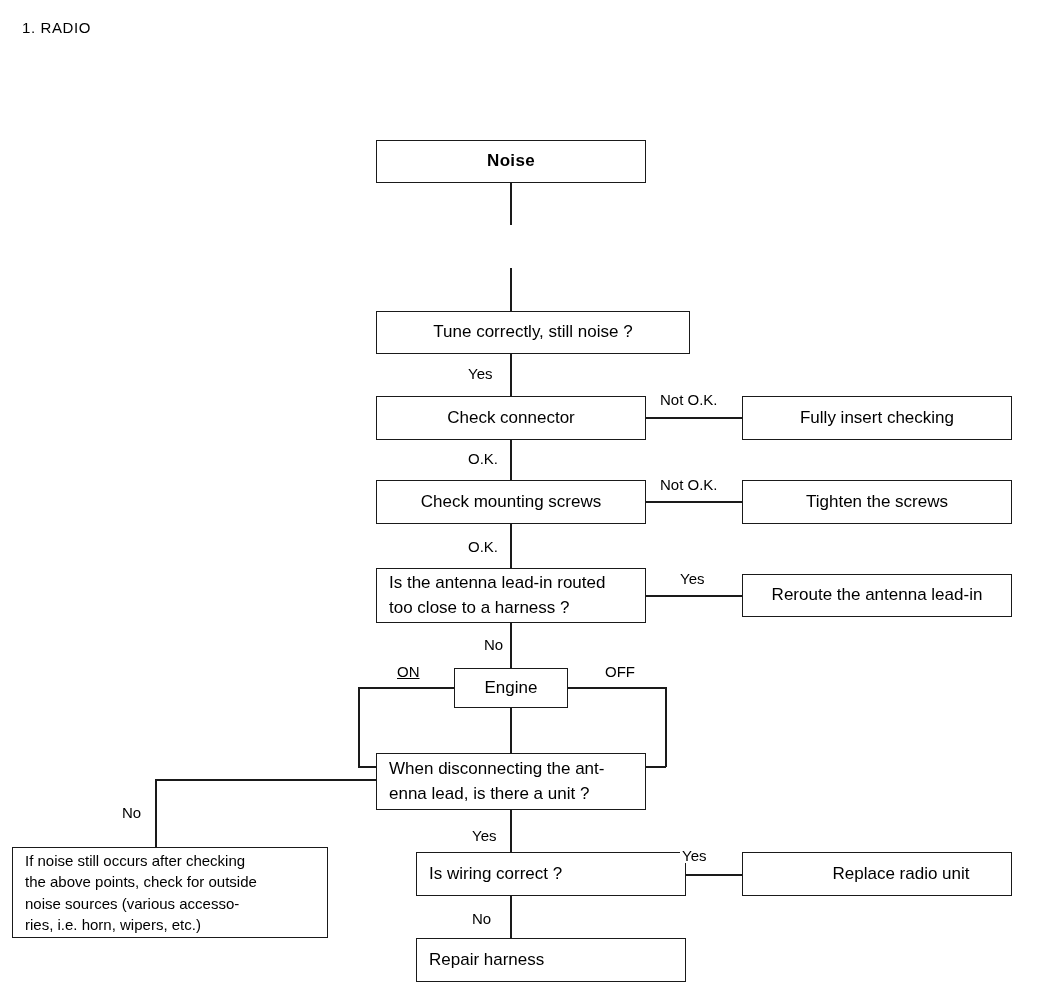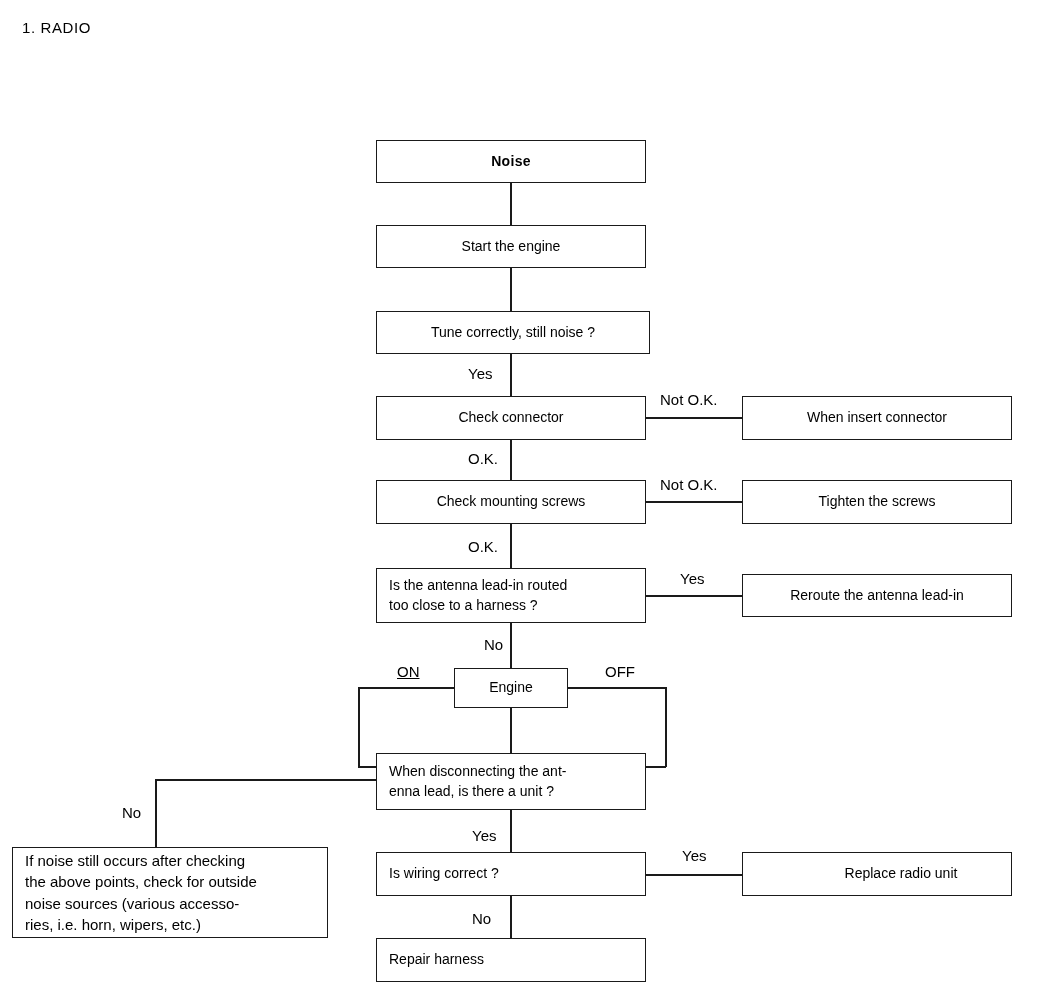--- a/index.html
+++ b/index.html
@@ -27,32 +27,32 @@
     white-space: pre;
   }
   
   .box {
     position: absolute;
     box-sizing: border-box;
     border: 1.6px solid #1a1a1a;
     background: #ffffff;
     display: flex;
     align-items: center;
-    font-size: 14px;
+    font-size: 17px;
     line-height: 1.42;
     z-index: 3;
   }
   .box .txt {
     display: block;
     width: 100%;
     white-space: pre-line;
   }
   .box.center { justify-content: center; }
   .box.center .txt { text-align: center; }
-  .box.left { justify-content: flex-start; }
+  .box.left { justify-content: flex-start; margin-left: 40px; }
   .box.left .txt { text-align: left; padding-left: 12px; }
   .box.bold .txt { font-weight: bold; letter-spacing: 0.3px; }
   .box.multi { align-items: center; }
   .box.multi .txt { padding-left: 12px; text-align: left; }
 
   
   .ln {
     position: absolute;
     background: #1a1a1a;
     z-index: 1;
@@ -101,34 +101,31 @@
   <div class="ln v" style="left:665px; top:687px; height:80px;"></div>
   <div class="ln h" style="left:645px; top:766px; width:21px;"></div>
 
   <div class="ln h" style="left:155px; top:779px; width:222px;"></div>
   <div class="ln v" style="left:155px; top:779px; height:69px;"></div>
 
   <div class="box center bold" style="left:376px; top:140px; width:270px; height:43px;">
     <span class="txt">Noise</span>
   </div>
 
-  <div class="box center" style="left:376px; top:225px; width:270px; height:43px;">
-    <span class="txt">Start the engine</span>
-  </div>
 
-  <div class="box center" style="left:376px; top:311px; width:274px; height:43px;">
+  <div class="box center" style="left:376px; top:311px; width:314px; height:43px;">
     <span class="txt">Tune correctly, still noise ?</span>
   </div>
 
   <div class="box center" style="left:376px; top:396px; width:270px; height:44px;">
     <span class="txt">Check connector</span>
   </div>
 
   <div class="box center" style="left:742px; top:396px; width:270px; height:44px;">
-    <span class="txt">When insert connector</span>
+    <span class="txt">Fully insert checking</span>
   </div>
 
   <div class="box center" style="left:376px; top:480px; width:270px; height:44px;">
     <span class="txt">Check mounting screws</span>
   </div>
 
   <div class="box center" style="left:742px; top:480px; width:270px; height:44px;">
     <span class="txt">Tighten the screws</span>
   </div>
 

